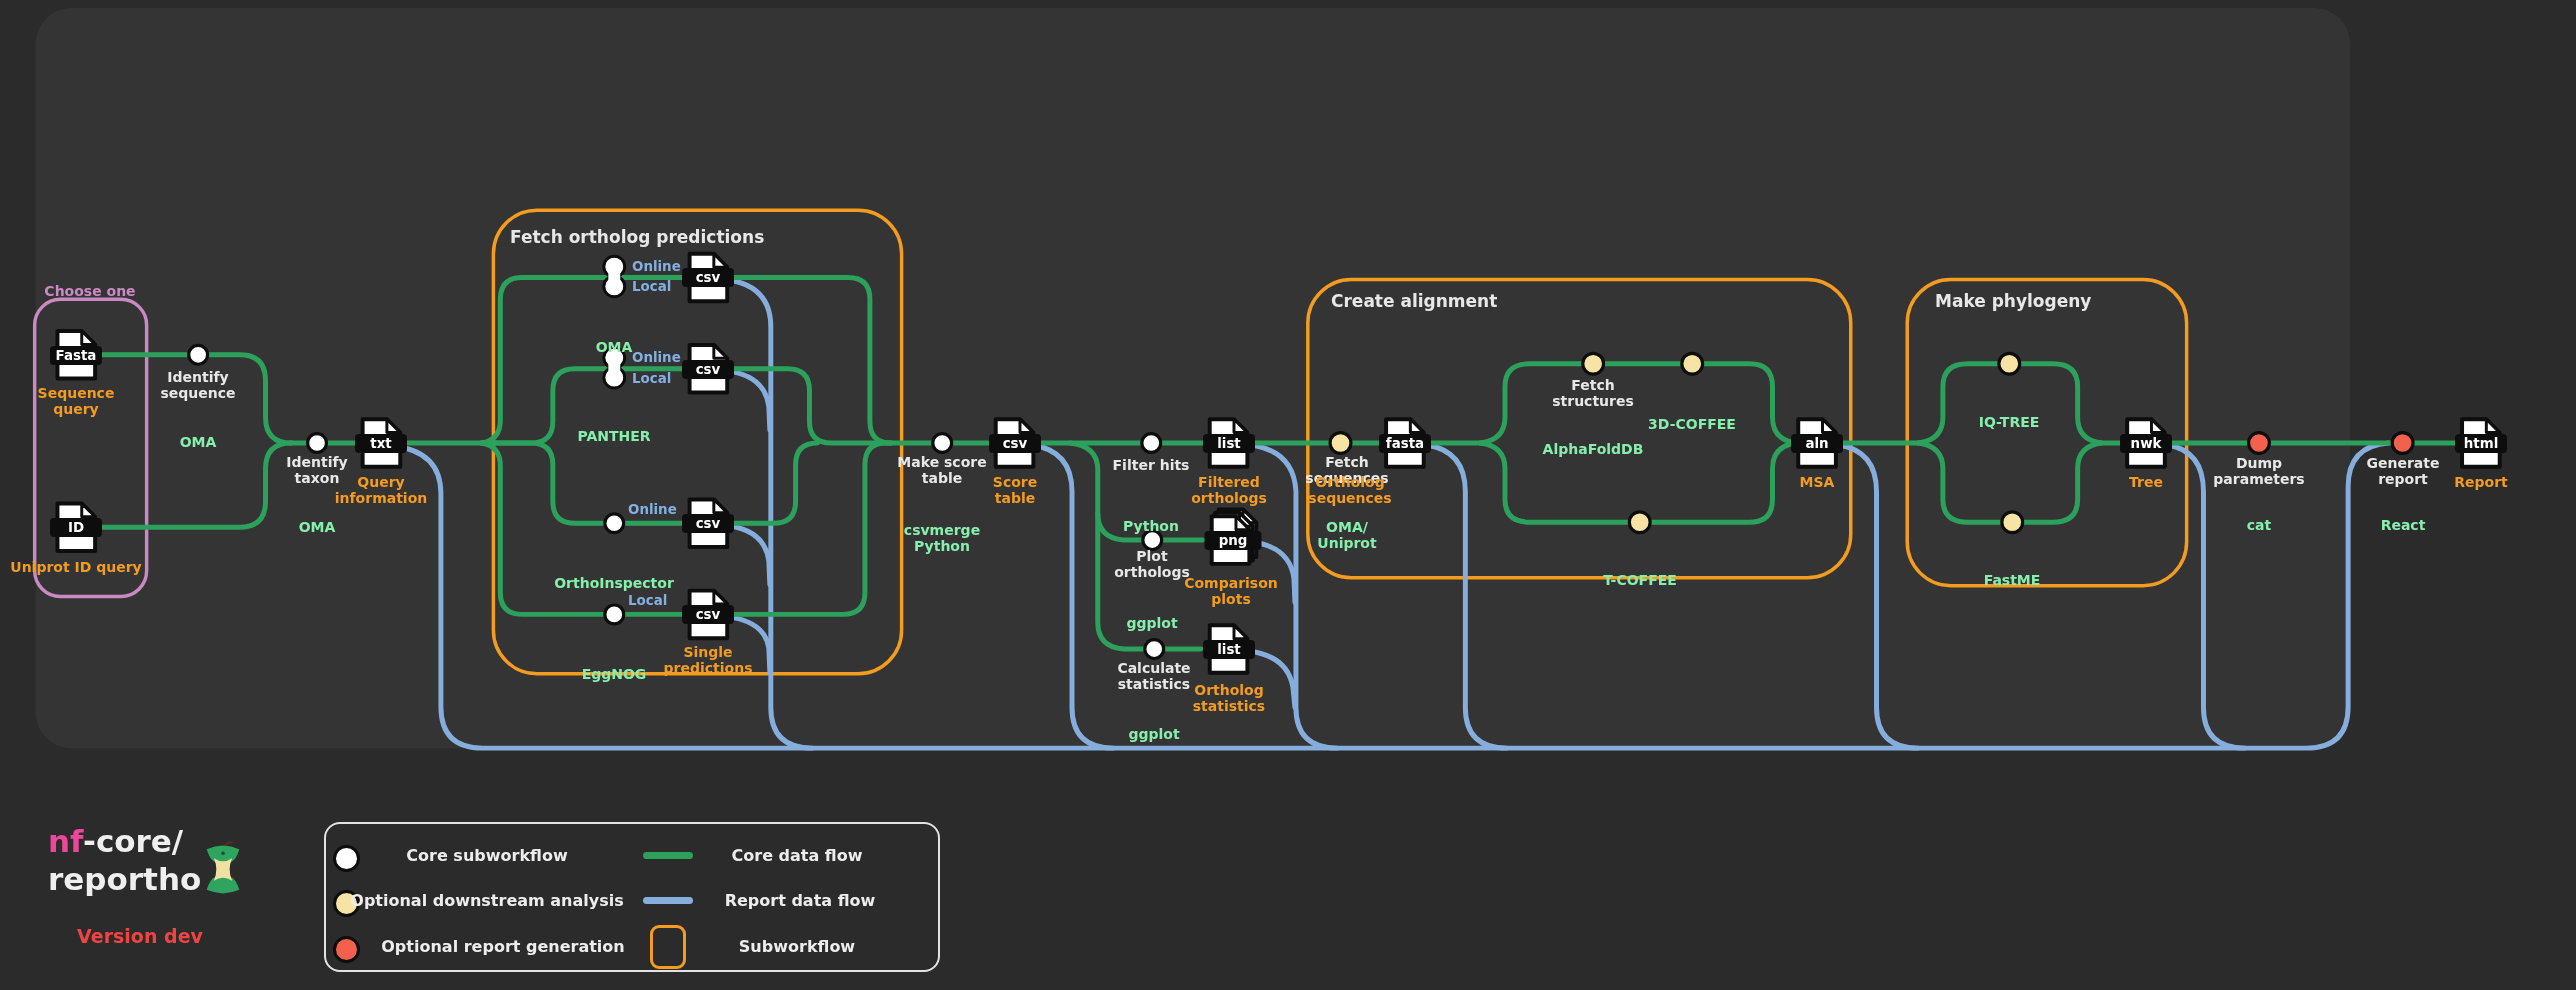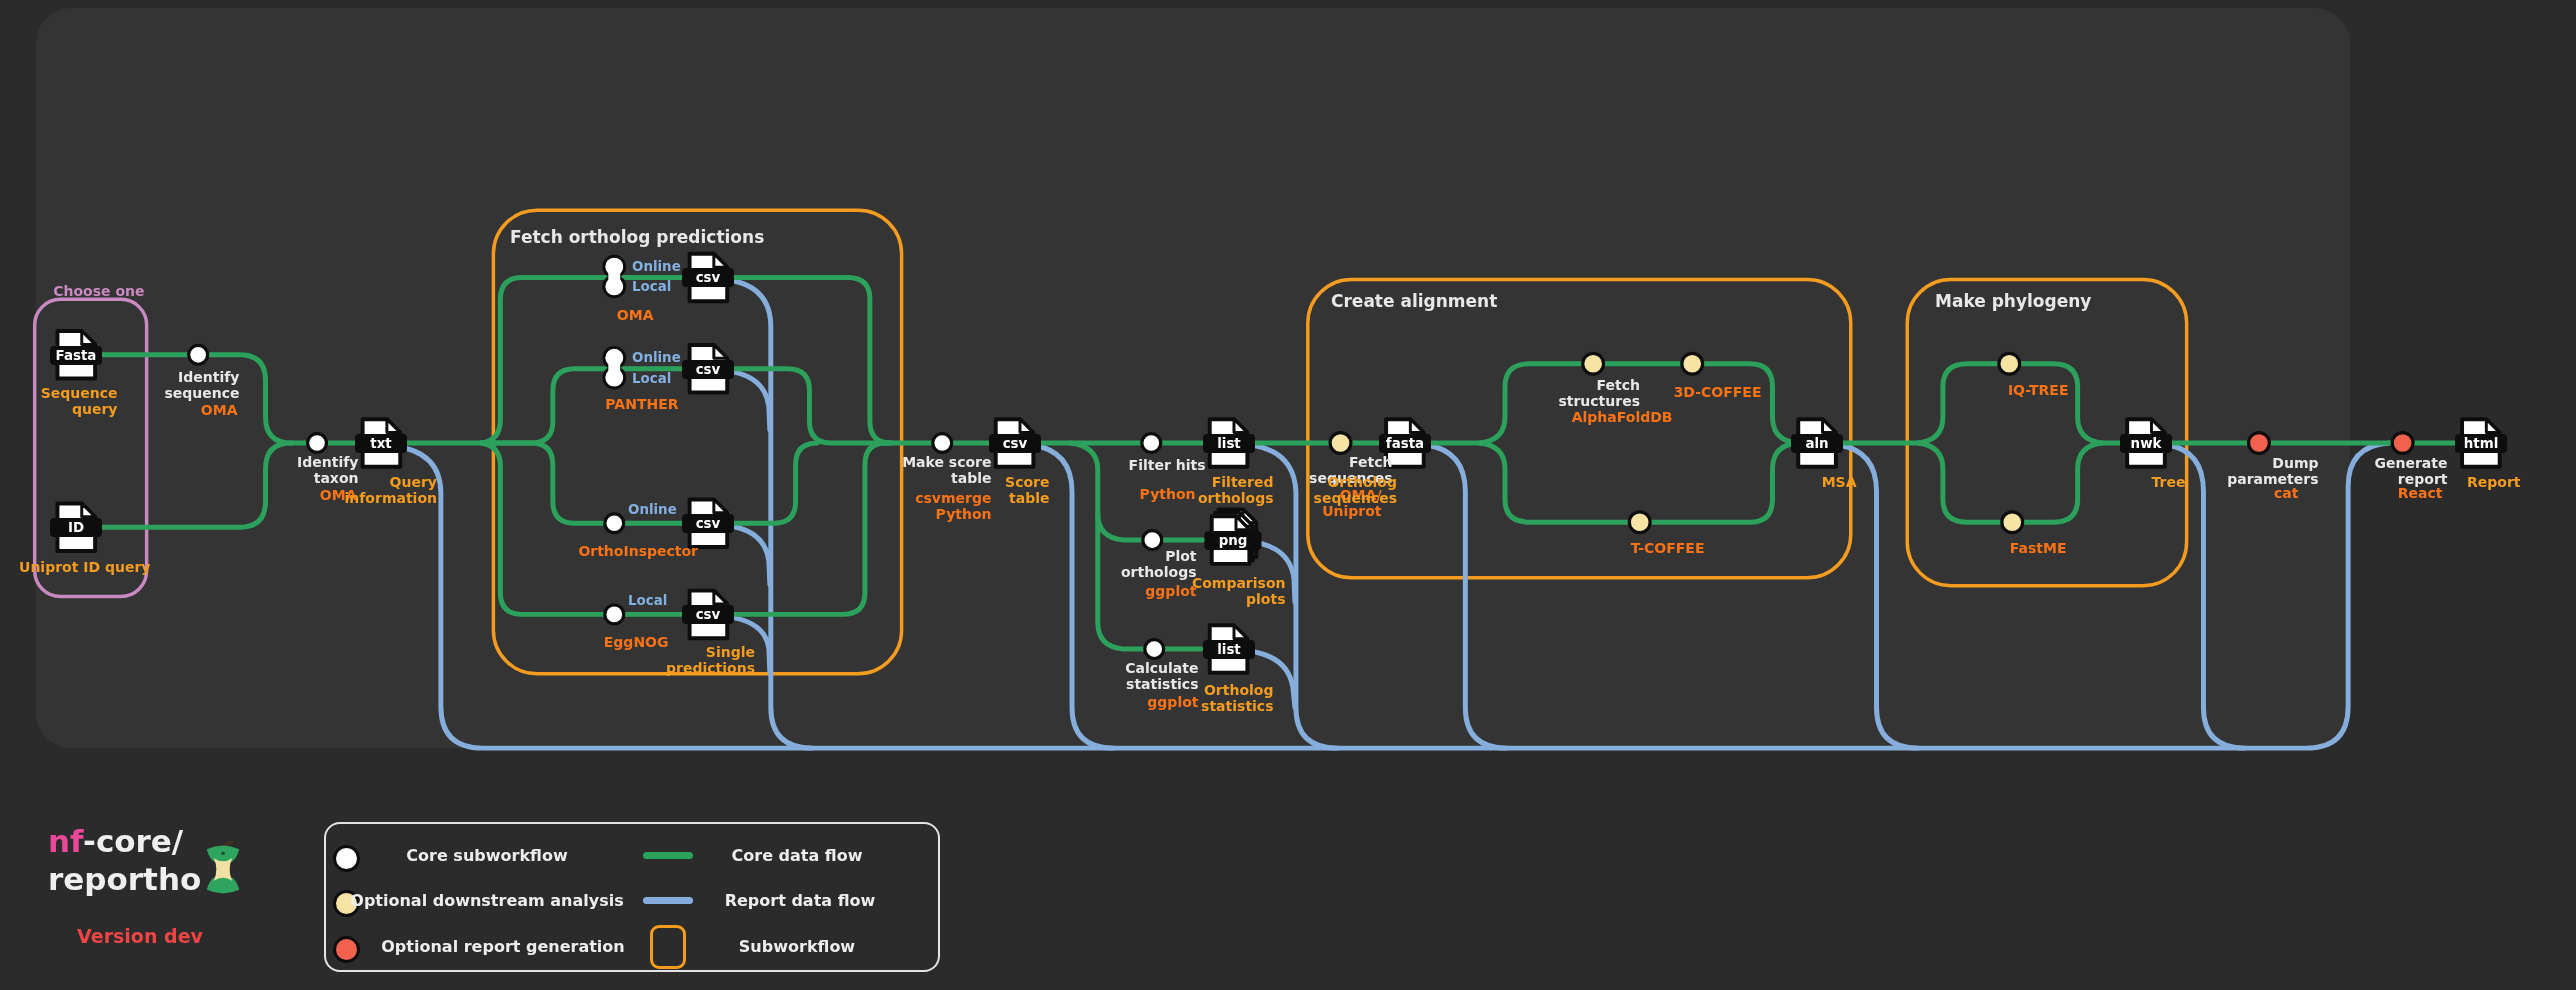--- a/index.html
+++ b/index.html
@@ -1,23 +1,23 @@
 <!DOCTYPE html>
 <html><head>
 <meta charset="utf-8">
 <style>
   html,body{margin:0;padding:0;background:#2b2b2b;}
   #canvas{position:relative;width:2576px;height:991px;background:#2b2b2b;
           font-family:"DejaVu Sans",sans-serif;overflow:hidden;}
   #wires{position:absolute;left:0;top:0;}
-  .lbl{position:absolute;transform:translateX(-50%);text-align:right;
+  .lbl{position:absolute;transform:translateX(-50%);text-align:center;
        font-weight:700;font-size:14px;line-height:1.16;}
   .ll{position:absolute;font-weight:700;font-size:13.4px;}
   .t-white{color:#e8e8e8;}
-  .t-green{color:#f97316;}
+  .t-green{color:#86efac;margin-top:32px;}
   .t-blue{color:#83b0e1;}
   .t-orange{color:#f39c1f;}
   .t-plum{color:#c989c2;}
   .band{position:absolute;transform:translateX(-50%);background:#0d0d0d;color:#ffffff;
         font-weight:700;font-size:13.4px;text-align:center;width:52px;height:19px;
         line-height:19px;border-radius:4px;}
   .band-wide{width:57px;}
   .boxtitle{position:absolute;font-weight:700;font-size:17px;color:#e8e8e8;}
   .legend{position:absolute;left:324px;top:822px;width:612px;height:146px;
           border:2.5px solid #e3e3e3;border-radius:16px;}
@@ -201,21 +201,21 @@
 
   <div class="ll t-blue" style="left:632px;top:259px">Online</div>
   <div class="ll t-blue" style="left:632px;top:279px">Local</div>
   <div class="ll t-blue" style="left:632px;top:350px">Online</div>
   <div class="ll t-blue" style="left:632px;top:371px">Local</div>
   <div class="ll t-blue" style="left:628px;top:502px">Online</div>
   <div class="ll t-blue" style="left:628px;top:593px">Local</div>
 
   <div class="lbl t-orange" style="left:76px;top:385px;width:83px">Sequence query</div>
   <div class="lbl t-orange" style="left:76px;top:559px;width:149px">Uniprot ID query</div>
-  <div class="lbl t-orange" style="left:390px;top:474px;width:94px">Query information</div>
+  <div class="lbl t-orange" style="left:381px;top:474px;width:94px">Query information</div>
   <div class="lbl t-orange" style="left:708px;top:644px;width:94px">Single predictions</div>
   <div class="lbl t-orange" style="left:1015px;top:474px;width:69px">Score table</div>
   <div class="lbl t-orange" style="left:1229px;top:474px;width:89px">Filtered orthologs</div>
   <div class="lbl t-orange" style="left:1231px;top:575px;width:109px">Comparison plots</div>
   <div class="lbl t-orange" style="left:1229px;top:682px;width:89px">Ortholog statistics</div>
   <div class="lbl t-orange" style="left:1350px;top:474px;width:94px">Ortholog sequences</div>
   <div class="lbl t-orange" style="left:1817px;top:474px;width:79px">MSA</div>
   <div class="lbl t-orange" style="left:2146px;top:474px;width:79px">Tree</div>
   <div class="lbl t-orange" style="left:2481px;top:474px;width:79px">Report</div>
 

